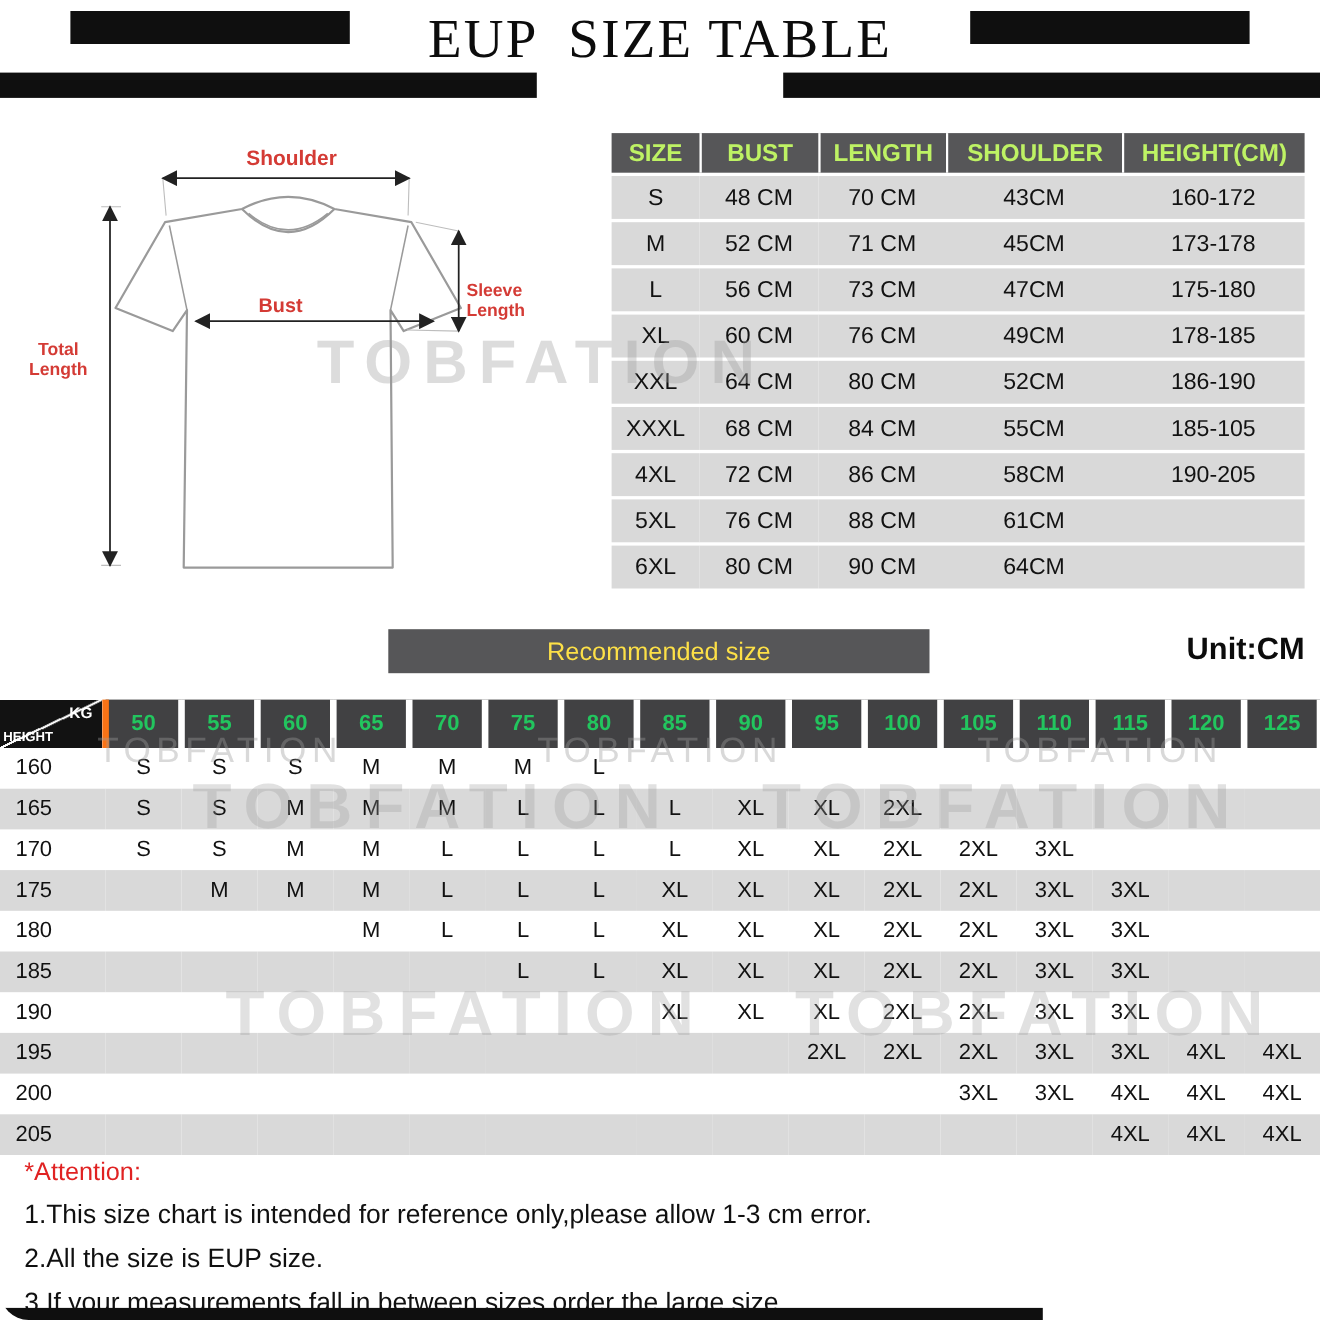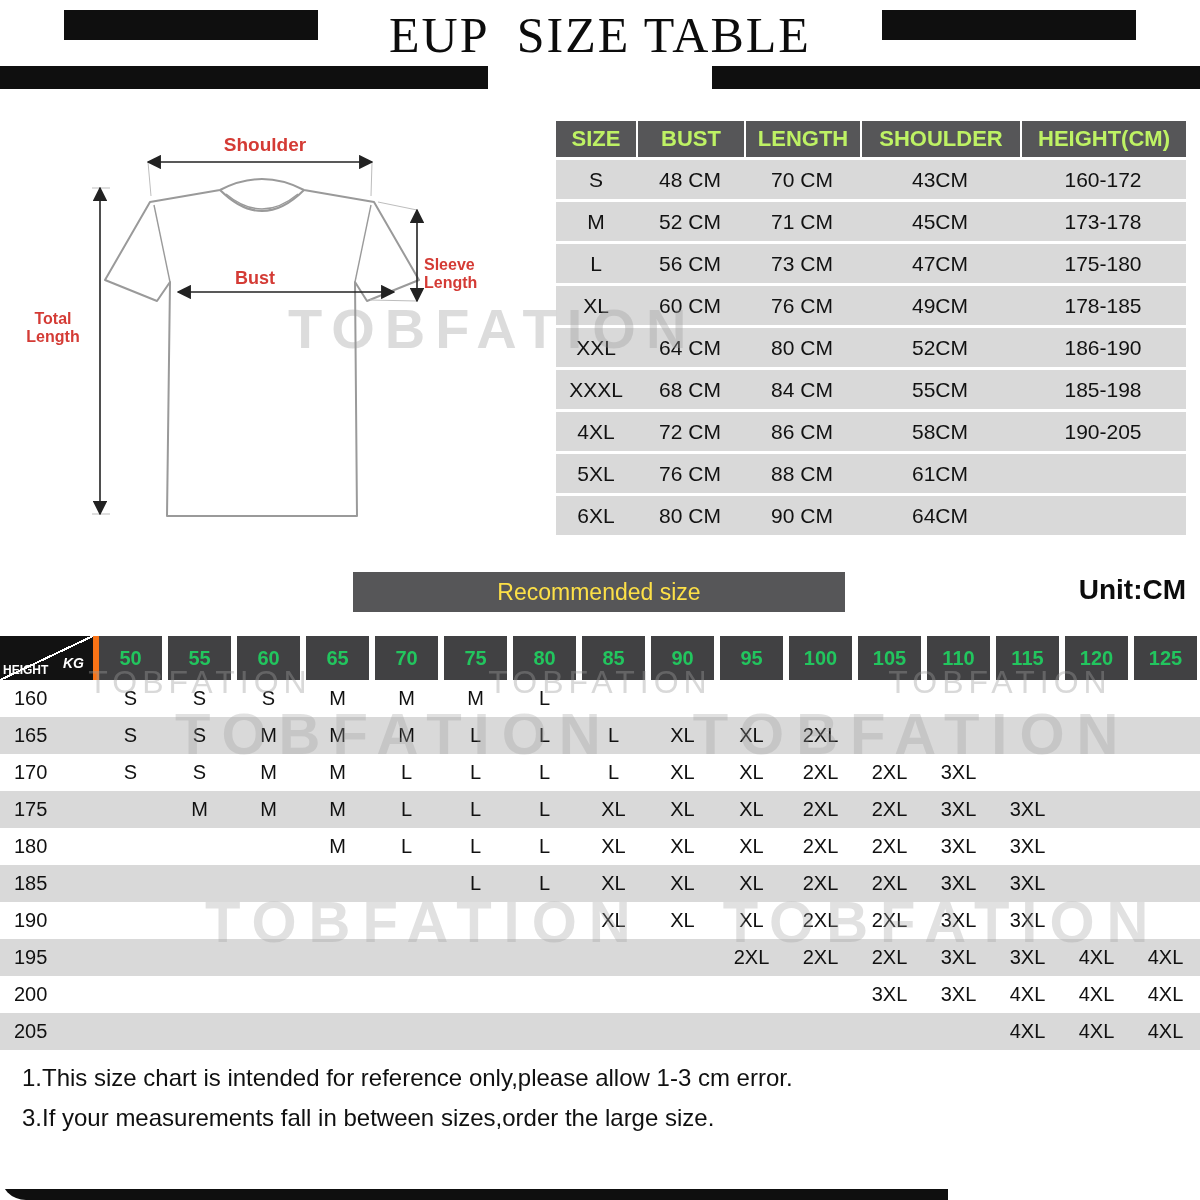--- a/index.html
+++ b/index.html
@@ -43,21 +43,21 @@
   
   .rec-table { position:absolute; left:0; top:636px; width:1200px;
                border-collapse:collapse; table-layout:fixed; }
   .rec-table th { height:44px; background:#414143; color:#22c55e; font-size:20px; font-weight:bold;
                   text-align:center; border-left:6px solid #f97316; border-right:6px solid #fff; }
   .rec-table th.corner { border:none; position:relative; color:#fff;
       background-image:linear-gradient(to bottom right,
         rgba(0,0,0,0) calc(50% - 1px), #fff calc(50% - 1px),
         #fff calc(50% + 1px), rgba(0,0,0,0) calc(50% + 1px));
       background-color:#121212; }
-  .rec-table th.corner .kg { position:absolute; top:19px; right:9px; font-size:14px; font-weight:bold;font-style:italic; }
+  .rec-table th.corner .kg { position:absolute; top:4px; right:9px; font-size:14px; font-weight:bold; }
   .rec-table th.corner .hh { position:absolute; bottom:3px; left:3px; font-size:12px; font-weight:bold; }
   .rec-table tbody tr { height:37px; }
   .rec-table tbody tr.odd { background:#d9d9d9; }
   .rec-table td { font-size:20px; color:#111; text-align:center; }
   .rec-table td.hcell { text-align:left; padding-left:14px; }
 
   
   .wm { position:absolute; pointer-events:none; color:#9d9d9d; white-space:nowrap; }
   .wm-shirt { left:288px; top:296px; font-size:56px; font-weight:bold; letter-spacing:10px; opacity:.35; }
   .wm-row   { left:0; top:664px; width:1200px; display:flex; justify-content:space-around;
@@ -160,21 +160,21 @@
           <td>64 CM</td>
           <td>80 CM</td>
           <td>52CM</td>
           <td>186-190</td>
         </tr>
         <tr>
           <td>XXXL</td>
           <td>68 CM</td>
           <td>84 CM</td>
           <td>55CM</td>
-          <td>185-198</td>
+          <td>185-105</td>
         </tr>
         <tr>
           <td>4XL</td>
           <td>72 CM</td>
           <td>86 CM</td>
           <td>58CM</td>
           <td>190-205</td>
         </tr>
         <tr>
           <td>5XL</td>
@@ -428,18 +428,20 @@
   <div class="wm wm-big wm-big1">
     <span>TOBFATION</span>
     <span>TOBFATION</span>
   </div>
   <div class="wm wm-big wm-big2">
     <span>TOBFATION</span>
     <span>TOBFATION</span>
   </div>
 
   <div class="attention">
+    <div class="att-title">*Attention:</div>
     <div class="att-item">1.This size chart is intended for reference only,please allow 1-3 cm error.</div>
+    <div class="att-item">2.All the size is EUP size.</div>
     <div class="att-item">3.If your measurements fall in between sizes,order the large size.</div>
   </div>
 
   <div class="decor bar-bottom"></div>
 </div>
 
 </body></html>

